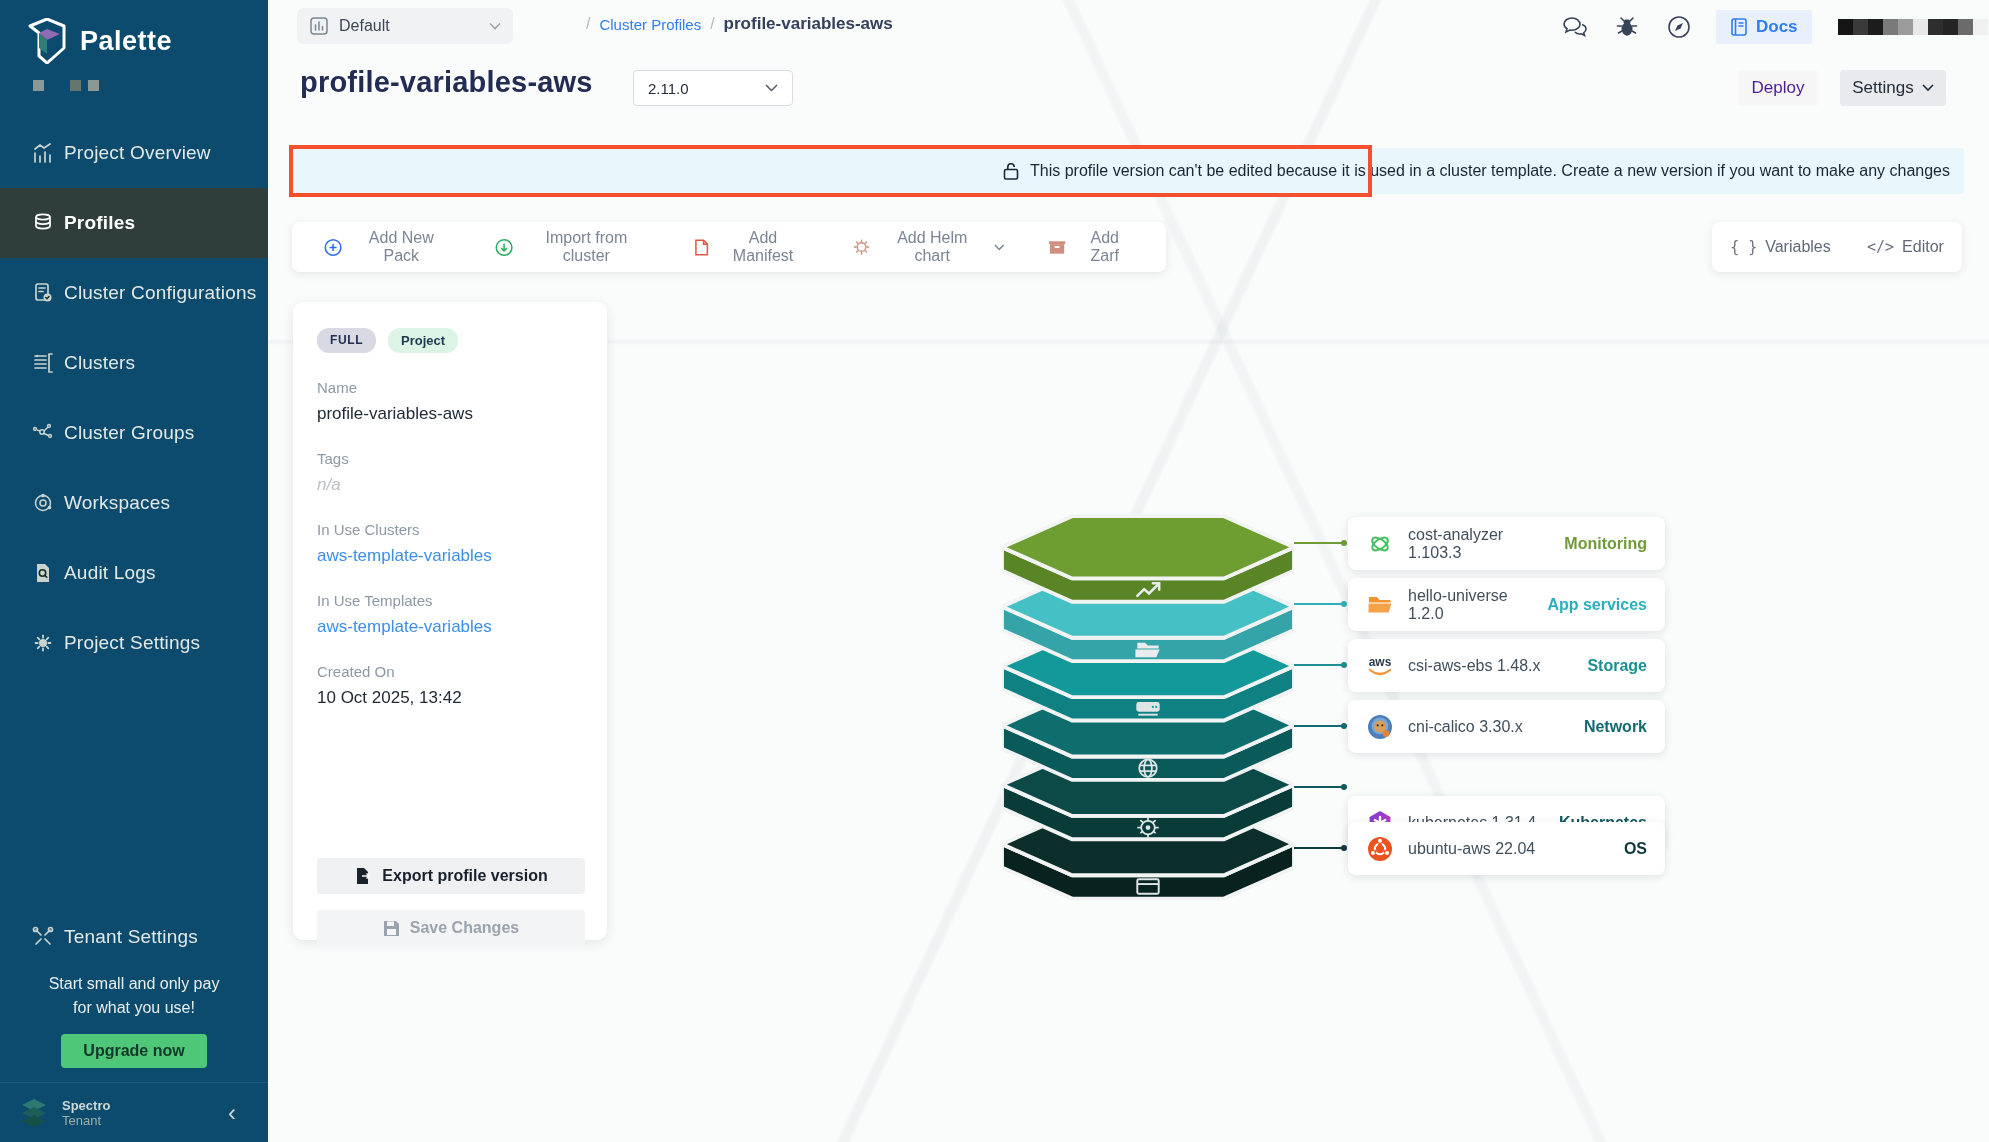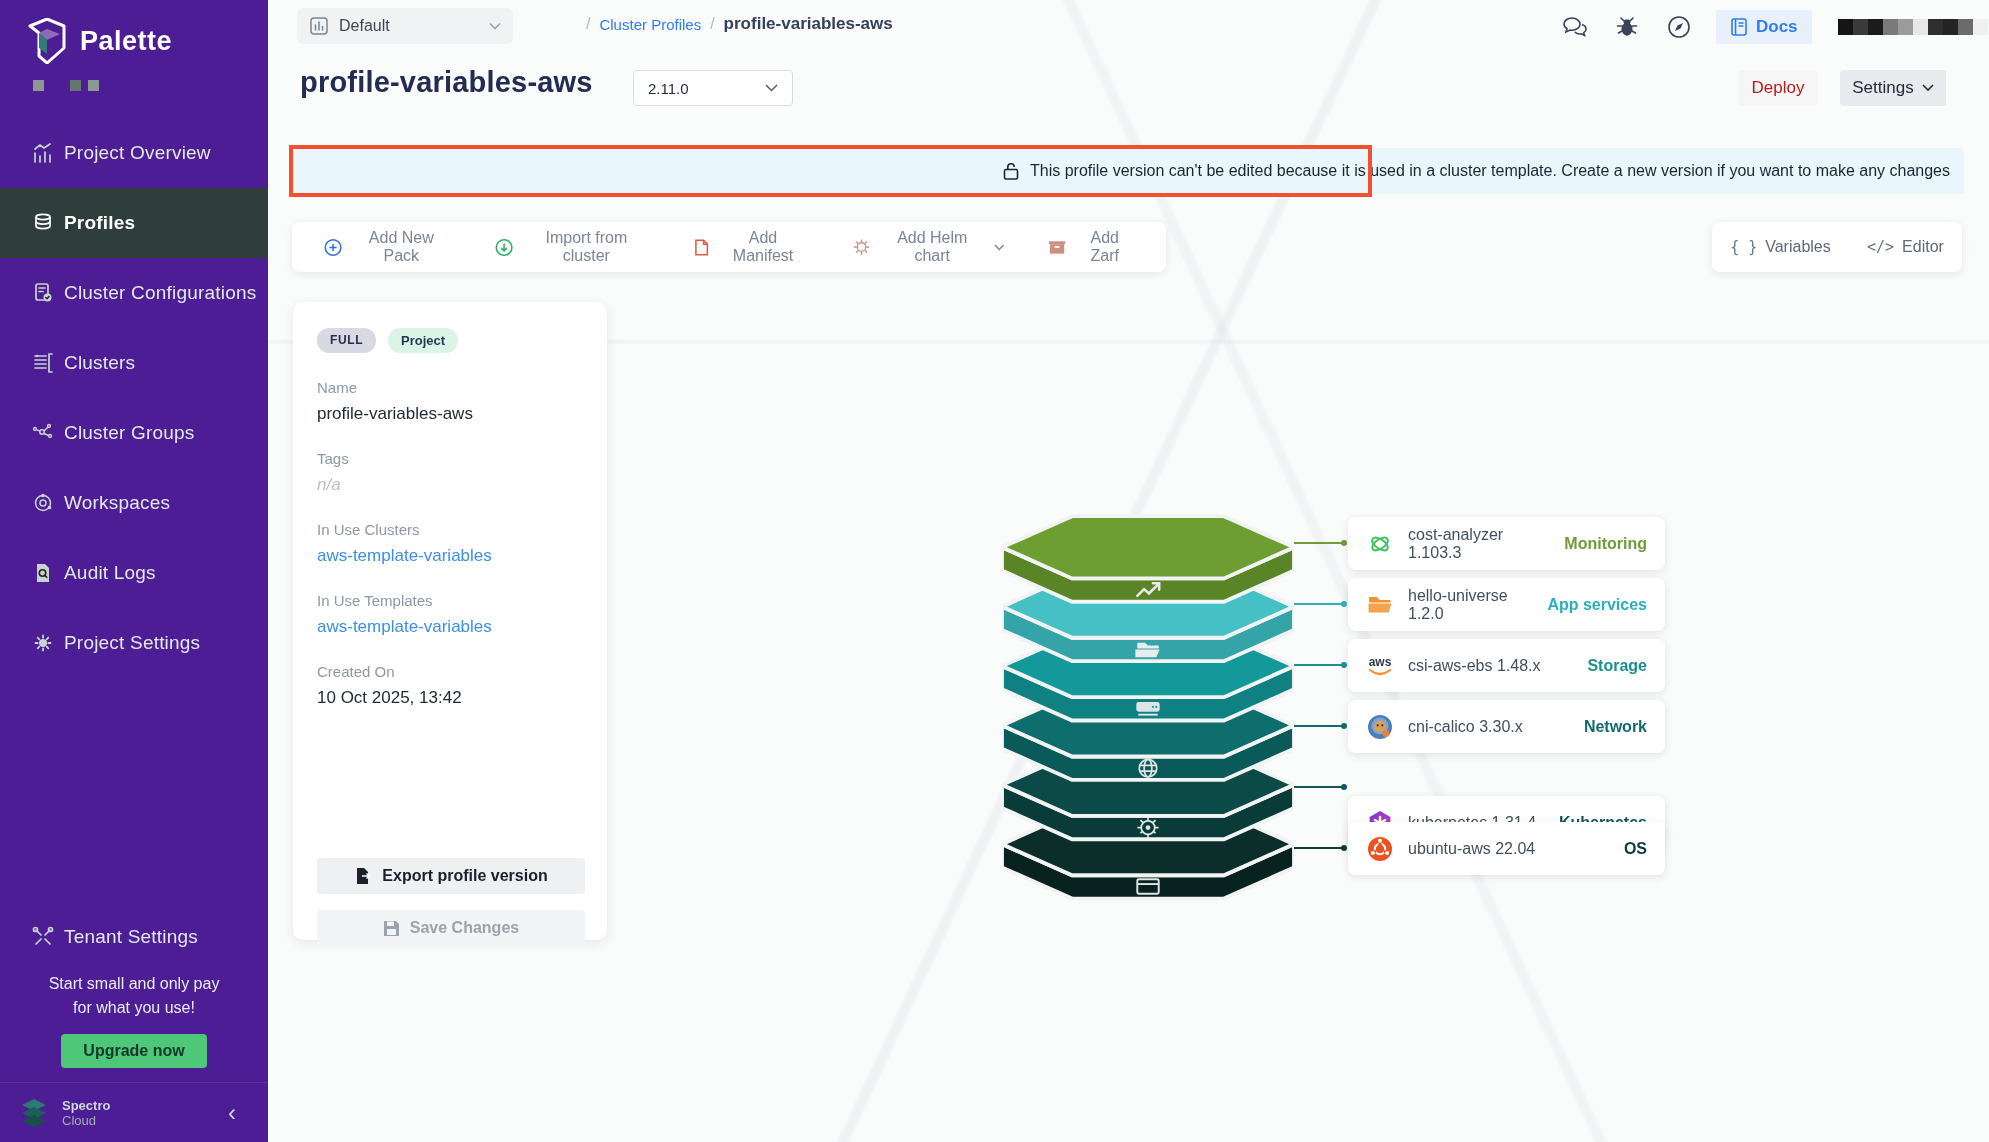--- a/index.html
+++ b/index.html
@@ -9,21 +9,21 @@
 
   
   .bg-pattern { position:absolute; left:268px; top:0; right:0; bottom:0;
     background:
       linear-gradient(115deg, transparent 48.8%, rgba(190,200,205,.18) 49%, rgba(190,200,205,.18) 49.3%, transparent 49.5%),
       linear-gradient(65deg, transparent 58.8%, rgba(190,200,205,.15) 59%, rgba(190,200,205,.15) 59.3%, transparent 59.5%),
       linear-gradient(0deg, transparent 69.8%, rgba(190,200,205,.14) 70%, rgba(190,200,205,.14) 70.15%, transparent 70.3%);
   }
 
   
-  .sidebar { position:absolute; left:0; top:0; width:268px; height:1142px; background:#4c1d95; color:#e3e9e6; z-index:5; }
+  .sidebar { position:absolute; left:0; top:0; width:268px; height:1142px; background:#0c4a6e; color:#e3e9e6; z-index:5; }
   .logo-row { position:absolute; left:26px; top:18px; display:flex; align-items:center; gap:12px; }
   .logo-word { font-size:27px; font-weight:bold; color:#ffffff; letter-spacing:.5px; }
   .logo-redact { position:absolute; top:80px; left:33px; display:flex; }
   .logo-redact i { display:block; width:11px; height:11px; }
   .menu { position:absolute; top:118px; left:0; width:268px; }
   .menu-item { position:relative; height:70px; display:flex; align-items:center; cursor:pointer; }
   .menu-item.selected { background:#2f3e3a; }
   .menu-item .mi-icon { position:absolute; left:31px; width:24px; height:24px; display:flex; align-items:center; justify-content:center; }
   .menu-item .mi-label { position:absolute; left:64px; font-size:19px; color:#e3e9e6; letter-spacing:.2px; }
   .tenant-item { position:absolute; top:905px; left:0; width:268px; height:64px; display:flex; align-items:center; cursor:pointer; }
@@ -44,21 +44,21 @@
   .top-icons { position:absolute; top:10px; left:1560px; display:flex; align-items:center; gap:22px; }
   .icon-btn { width:30px; height:30px; display:flex; align-items:center; justify-content:center; cursor:pointer; }
   .docs-btn { display:flex; align-items:center; gap:8px; background:#e7f0fb; color:#2e7df0; font-size:17px; font-weight:bold; padding:7px 14px; border-radius:2px; border:none; cursor:pointer; }
   .redact-name { display:flex; align-items:center; margin-left:4px; }
   .redact-name i { display:block; width:15px; height:16px; }
 
   
   .page-title { position:absolute; left:300px; top:66px; font-size:29px; font-weight:bold; color:#232c52; letter-spacing:.2px; }
   .version-select { position:absolute; left:633px; top:70px; width:160px; height:36px; background:#fff; border:1px solid #d9dce3; border-radius:4px; display:flex; align-items:center; padding:0 14px; cursor:pointer;gap:36px; }
   .version-select span { flex:1; font-size:15px; color:#242e3d; }
-  .deploy-btn { position:absolute; left:1738px; top:70px; width:80px; height:36px; background:#f6f6f7; color:#b91c1c; font-size:17px; border:none; border-radius:4px; cursor:default; }
+  .deploy-btn { position:absolute; left:1738px; top:70px; width:80px; height:36px; background:#f6f6f7; color:#4c1d95; font-size:17px; border:none; border-radius:4px; cursor:default; }
   .settings-btn { position:absolute; left:1840px; top:70px; width:106px; height:36px; background:#e9eaed; color:#232c3a; font-size:17px; border:none; border-radius:4px; display:flex; align-items:center; justify-content:center; gap:8px; cursor:pointer; }
 
   
   .banner { position:absolute; left:292px; top:148px; width:1672px; height:46px; background:#e9f7fc; border-radius:4px; display:flex; align-items:center; padding:0 14px;justify-content:flex-end; }
   .banner-text { font-size:16px; color:#1a2433; margin-left:10px; }
   .annotation-box { position:absolute; left:289px; top:145px; width:1083px; height:52px; border:4px solid #f4502f; pointer-events:none; z-index:6; }
 
   
   .toolbar-card { position:absolute; left:292px; top:222px; width:874px; height:50px; background:#fff; border-radius:8px; box-shadow:0 2px 8px rgba(40,50,60,.10); display:flex; align-items:center; padding:0 10px; }
   .tb-btn { display:flex; align-items:center; gap:9px; font-size:16px; color:#7b8594; background:none; border:none; cursor:pointer; padding:0 22px; height:100%; font-family:inherit; }
@@ -216,21 +216,21 @@
     </div>
 
     <div class="side-footer">
       <svg width="36" height="36" viewBox="0 0 36 36" style="margin-left:16px">
         <path d="M18 4 L30 10 L18 16 L6 10 Z" fill="#2c7a72"></path>
         <path d="M18 12 L30 18 L18 24 L6 18 Z" fill="#1d5f58"></path>
         <path d="M18 20 L30 26 L18 32 L6 26 Z" fill="#174f49"></path>
       </svg>
       <div class="brand-text">
         <div>Spectro</div>
-        <div style="font-weight:normal;color:#9fb0ab">Cloud</div>
+        <div style="font-weight:normal;color:#9fb0ab">Tenant</div>
       </div>
       <span class="collapse-chevron">‹</span>
     </div>
   </nav>
 
   <div class="proj-select">
     <svg width="20" height="20" viewBox="0 0 20 20" fill="none" stroke="#7a8694" stroke-width="1.5">
         <rect x="2" y="2" width="16" height="16" rx="3"></rect>
         <path d="M6.5 14V9 M10 14V6 M13.5 14v-3.5" stroke-linecap="round"></path>
       </svg>

